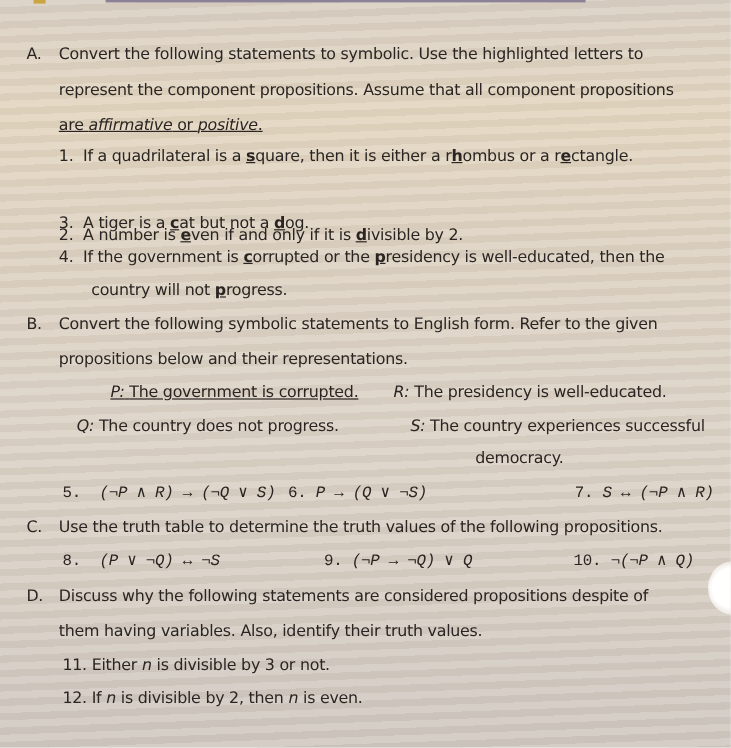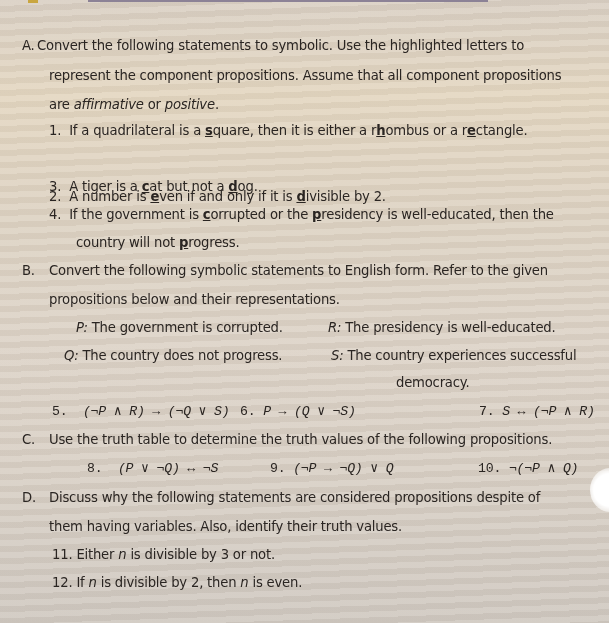--- a/index.html
+++ b/index.html
@@ -24,23 +24,23 @@
 </head>
 <body>
 
 <div class="topbar">
   <div class="tb-left"></div>
   <div class="tb-mid"></div>
 </div>
 
 <div>
   <div class="line" style="left:22px; top:38px;">A.</div>
-  <div class="line" style="left:37px; top:38px;">Convert the following statements to symbolic. Use the highlighted letters to</div>
+  <div class="line" style="left:49px; top:38px;">Convert the following statements to symbolic. Use the highlighted letters to</div>
   <div class="line" style="left:49px; top:68px;">represent the component propositions. Assume that all component propositions</div>
-  <div class="line" style="left:49px; top:97px;">
+  <div class="line" style="left:49px; top:97px;text-decoration:underline;">
     <span>are </span><span class="it">affirmative</span><span> or </span><span class="it">positive</span><span>.</span>
   </div>
 
   <div class="line" style="left:49px; top:123px;">
     <span>1.</span>&nbsp;
     <span>If a quadrilateral is a </span><span class="u">s</span><span>quare, then it is either a r</span><span class="u">h</span><span>ombus or a r</span><span class="u">e</span><span>ctangle.</span>
   </div>
   <div class="line" style="left:49px; top:151px;margin-top:38px;">
     <span>2.</span>&nbsp;
     <span>A number is </span><span class="u">e</span><span>ven if and only if it is </span><span class="u">d</span><span>ivisible by 2.</span>
@@ -56,30 +56,30 @@
   <div class="line" style="left:76px; top:235px;">
     <span>country will not </span><span class="u">p</span><span>rogress.</span>
   </div>
 </div>
 
 <div>
   <div class="line" style="left:22px; top:263px;">B.</div>
   <div class="line" style="left:49px; top:263px;">Convert the following symbolic statements to English form. Refer to the given</div>
   <div class="line" style="left:49px; top:292px;">propositions below and their representations.</div>
 
-  <div class="line" style="left:76px; top:320px;">
+  <div class="line" style="left:92px; top:320px;text-decoration:underline;">
     <span class="it">P:</span> <span>The government is corrupted.</span>
   </div>
   <div class="line" style="left:328px; top:320px;">
     <span class="it">R:</span> <span>The presidency is well-educated.</span>
   </div>
   <div class="line" style="left:64px; top:348px;">
     <span class="it">Q:</span> <span>The country does not progress.</span>
   </div>
-  <div class="line" style="left:331px; top:348px;">
+  <div class="line" style="left:342px; top:348px;">
     <span class="it">S:</span> <span>The country experiences successful</span>
   </div>
   <div class="line" style="left:348px; top:375px;margin-left:48px;">democracy.</div>
 
   <div class="line it sym" style="left:52px; top:403px;">
     <span style="font-style:normal">5.</span>&nbsp;
     <span>(¬P ∧ R) → (¬Q ∨ S)</span>
   </div>
   <div class="line it sym" style="left:240px; top:403px;">
     <span style="font-style:normal">6.</span>
@@ -88,21 +88,21 @@
   <div class="line it sym" style="left:479px; top:403px;">
     <span style="font-style:normal">7.</span>
     <span>S ↔ (¬P ∧ R)</span>
   </div>
 </div>
 
 <div>
   <div class="line" style="left:22px; top:432px;">C.</div>
   <div class="line" style="left:49px; top:432px;">Use the truth table to determine the truth values of the following propositions.</div>
 
-  <div class="line it sym" style="left:52px; top:460px;margin-left:35px;">
+  <div class="line it sym" style="left:52px; top:460px;">
     <span style="font-style:normal">8.</span>&nbsp;
     <span>(P ∨ ¬Q) ↔ ¬S</span>
   </div>
   <div class="line it sym" style="left:270px; top:460px;">
     <span style="font-style:normal">9.</span>
     <span>(¬P → ¬Q) ∨ Q</span>
   </div>
   <div class="line it sym" style="left:478px; top:460px;">
     <span style="font-style:normal">10.</span>
     <span>¬(¬P ∧ Q)</span>

